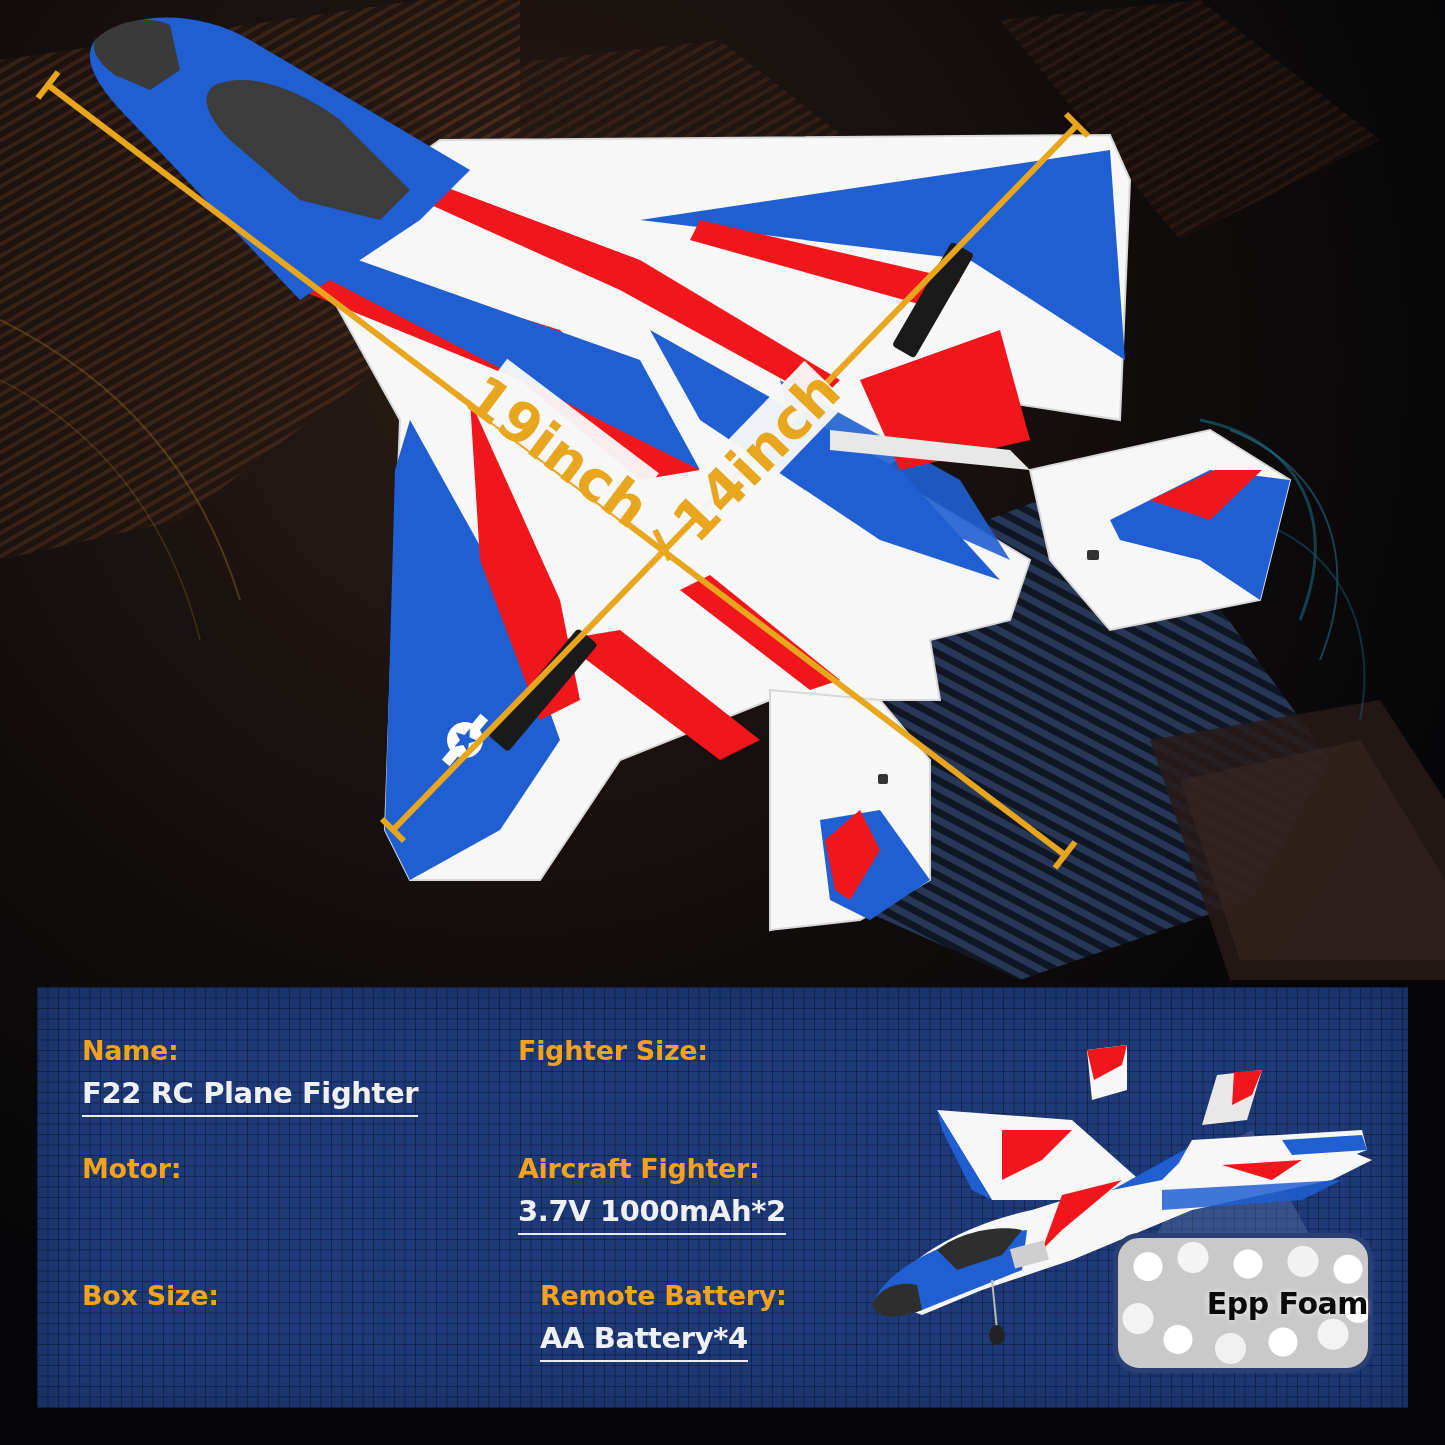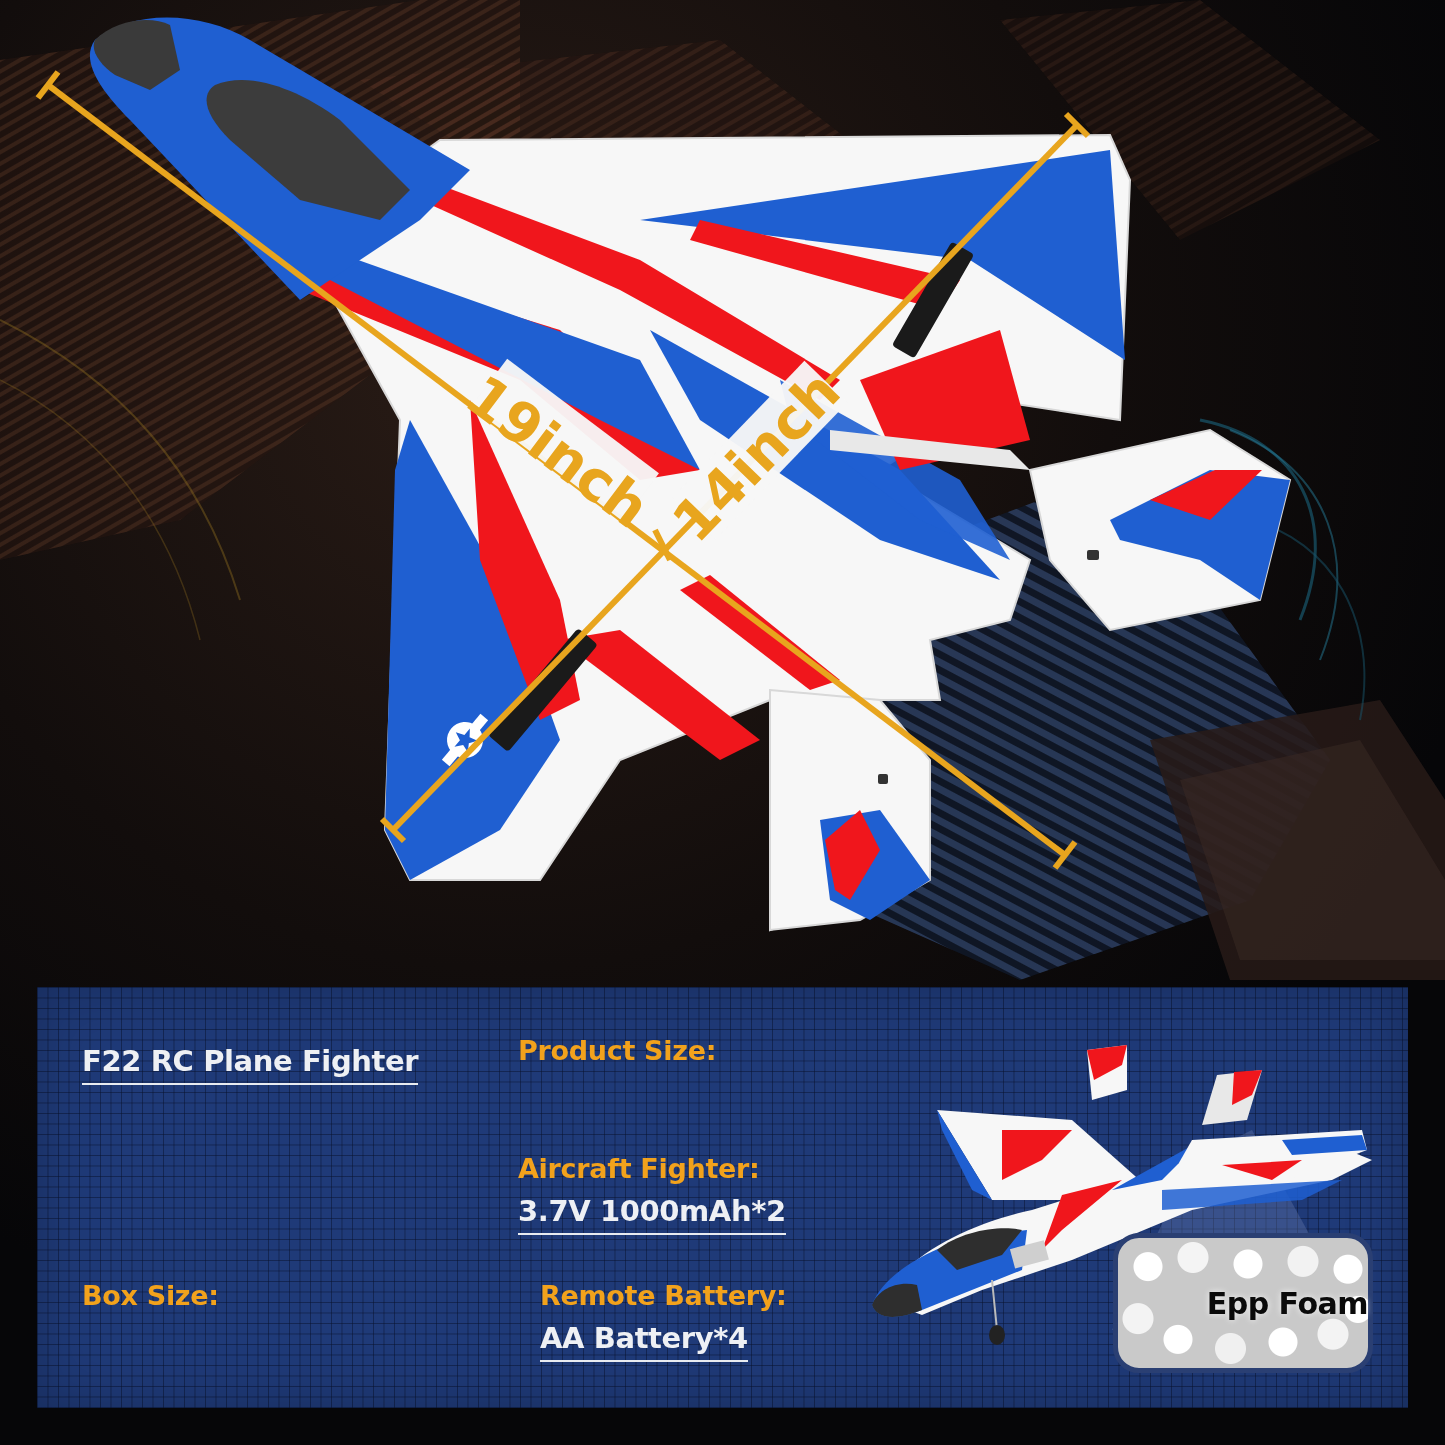--- a/index.html
+++ b/index.html
@@ -140,30 +140,32 @@
 
   <rect x="470" y="410" width="190" height="60" fill="#f7f7f7" transform="rotate(37 565 440)" opacity="0.96"></rect>
   <rect x="665" y="420" width="190" height="60" fill="#f7f7f7" transform="rotate(-46 760 450)" opacity="0.96"></rect>
   <text x="555" y="470" fill="#e8a51e" font-family="'DejaVu Sans', sans-serif" font-weight="bold" font-size="56" text-anchor="middle" transform="rotate(37 555 455)">19inch</text>
   <text x="758" y="475" fill="#e8a51e" font-family="'DejaVu Sans', sans-serif" font-weight="bold" font-size="56" text-anchor="middle" transform="rotate(-46 758 458)">14inch</text>
 </svg>
 
 <div class="panel"></div>
 
 <div class="spec" style="left:82px; top:1035px;">
+  <div class="label">Name:</div>
   <div class="value">F22 RC Plane Fighter</div>
 </div>
 <div class="spec" style="left:82px; top:1153px;">
+  <div class="label">Motor:</div>
 </div>
 <div class="spec" style="left:82px; top:1280px;">
   <div class="label">Box Size:</div>
 </div>
 
 <div class="spec" style="left:518px; top:1035px;">
-  <div class="label">Product Size:</div>
+  <div class="label">Fighter Size:</div>
 </div>
 <div class="spec" style="left:518px; top:1153px;">
   <div class="label">Aircraft Fighter:</div>
   <div class="value">3.7V 1000mAh*2</div>
 </div>
 <div class="spec" style="left:518px; top:1280px;margin-left:22px;">
   <div class="label">Remote Battery:</div>
   <div class="value">AA Battery*4</div>
 </div>
 

